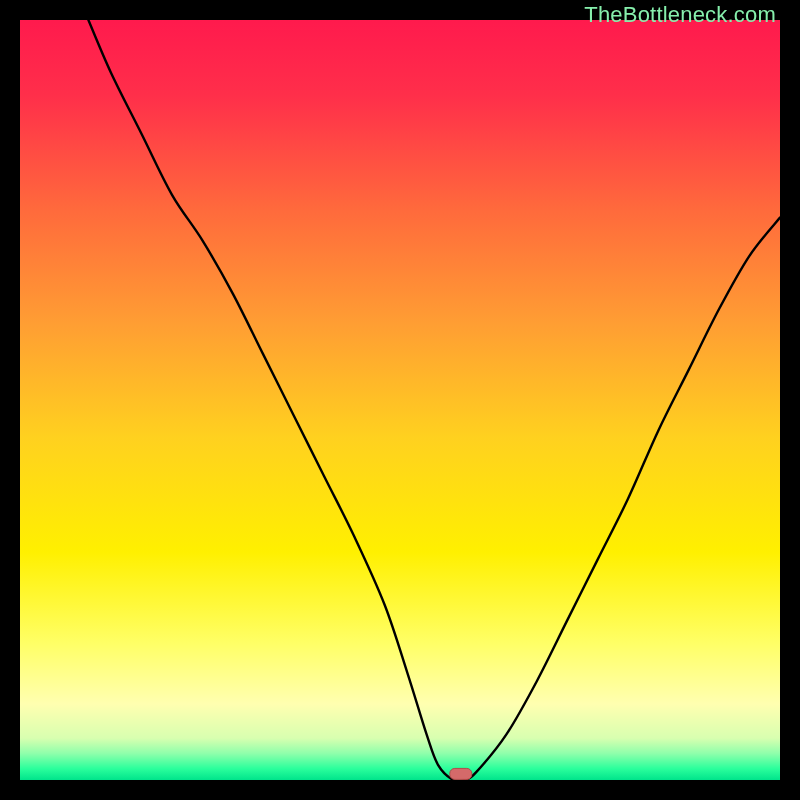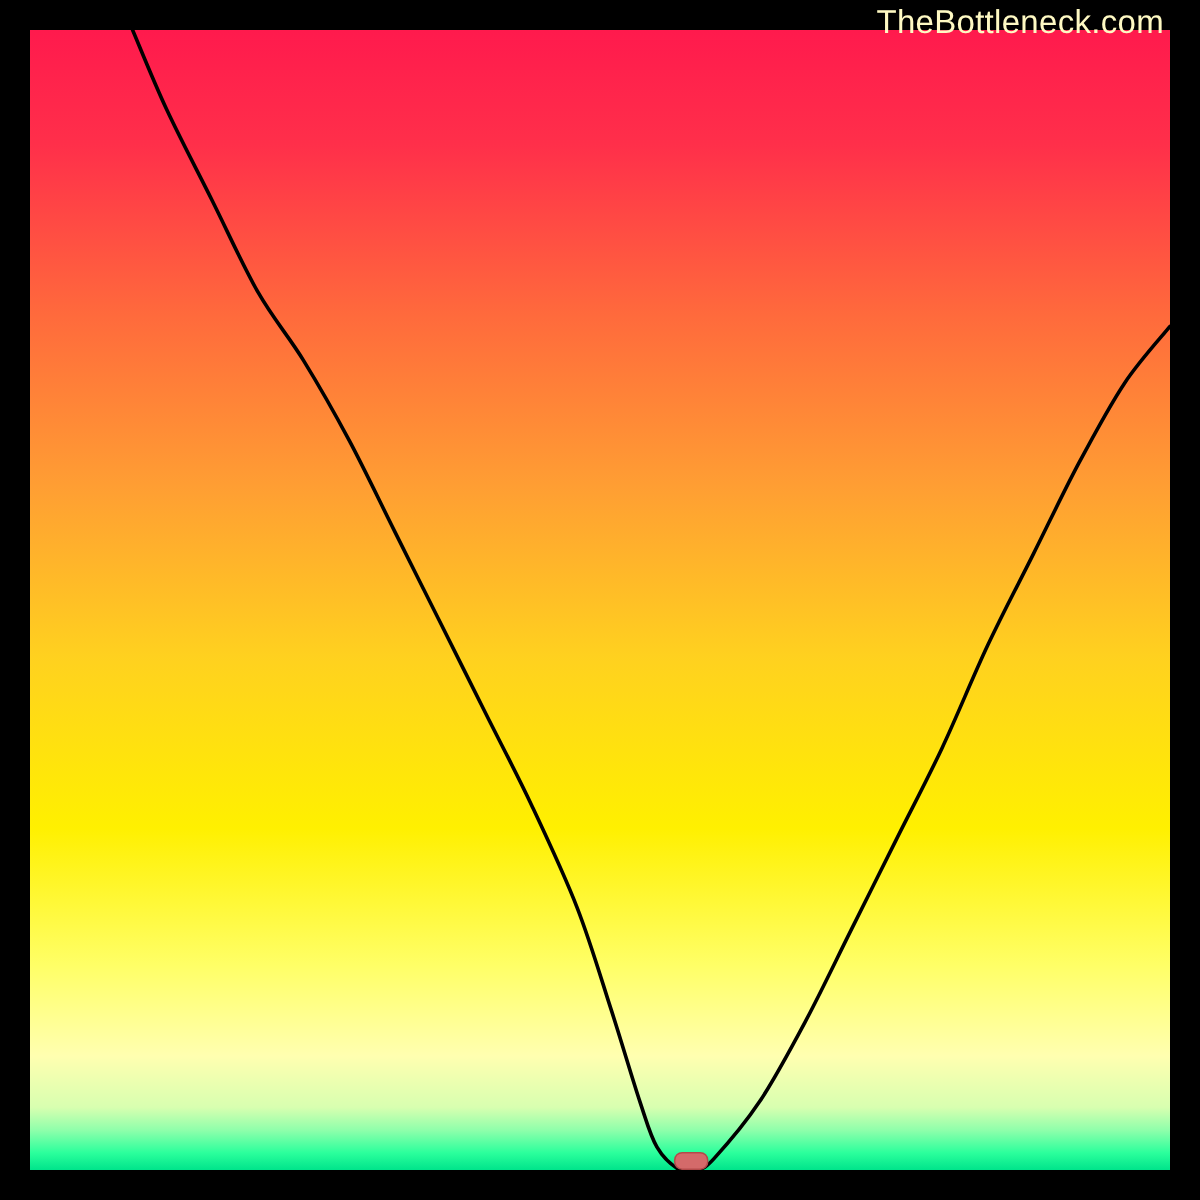--- a/index.html
+++ b/index.html
@@ -25,21 +25,21 @@
     top: 0;
     width: 760px;
     height: 760px;
   }
   .watermark {
     position: absolute;
     top: 2px;
     right: 24px;
     font-size: 22px;
     font-weight: 500;
-    color: #fef9c3;
+    color: #86efac;
     letter-spacing: 0.2px;
     user-select: none;
   }
 </style>
 </head>
 <body>
 
 <div class="frame">
   <svg class="plot-area" viewBox="0 0 760 760" preserveAspectRatio="none">
     <defs>

